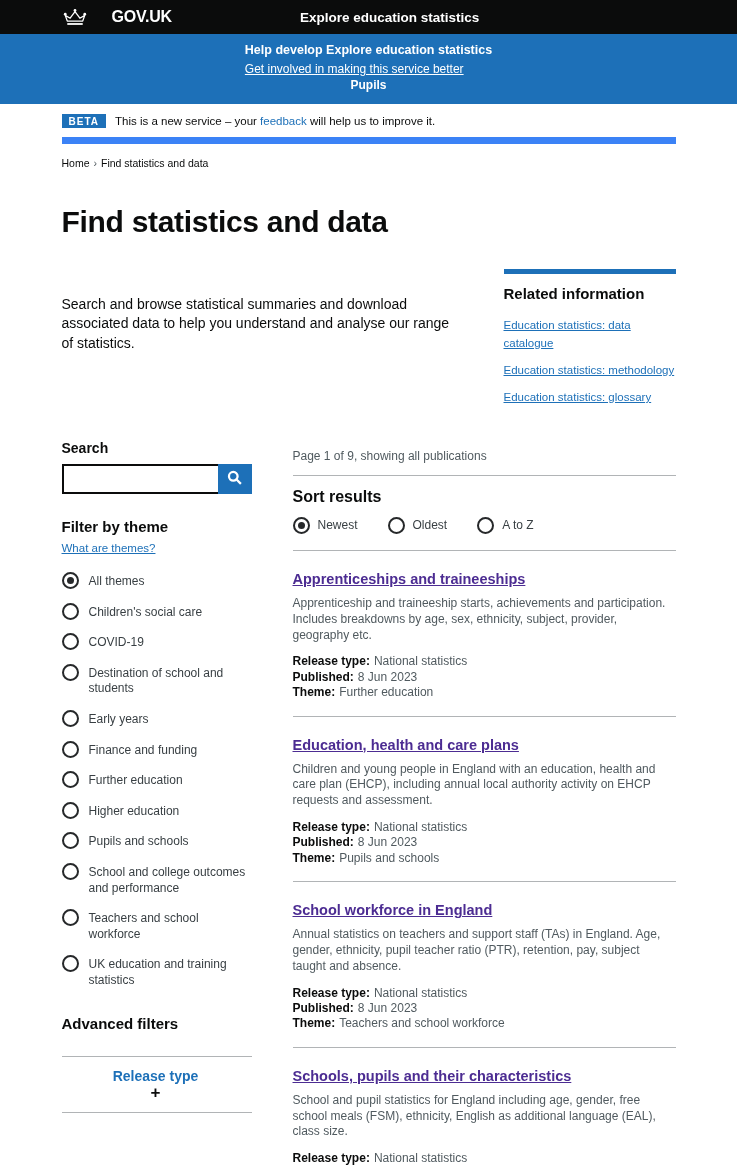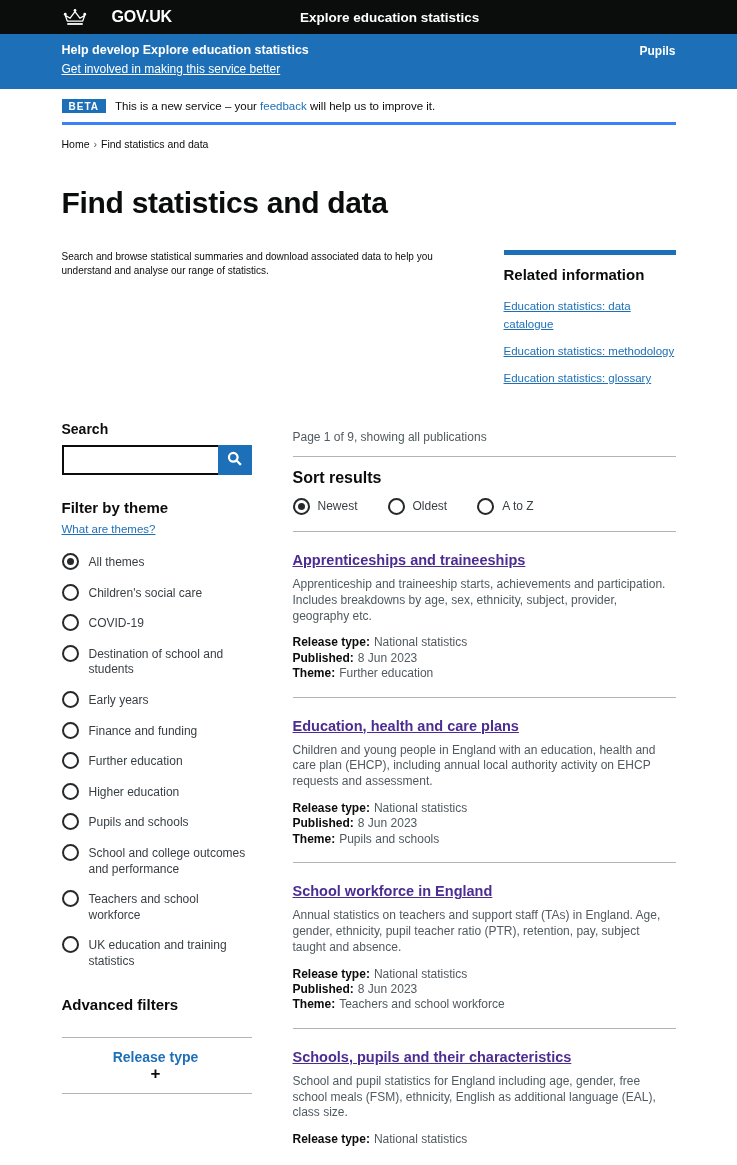--- a/index.html
+++ b/index.html
@@ -16,42 +16,42 @@
   
   .gov-header { background: #0b0c0c; height: 34px; }
   .gov-header .container { display: flex; align-items: center; height: 100%; }
   .logo-link { display: flex; align-items: center; gap: 24px; color: #fff; text-decoration: none; }
   .crown svg { display: block; }
   .logo-text { font-size: 16px; font-weight: bold; letter-spacing: -0.2px; }
   .service-name { color: #fff; font-size: 13.5px; font-weight: bold; text-decoration: none; margin-left: 128px; }
 
   
   .notify-banner { background: #1d70b8; color: #fff; padding: 9px 0 12px 0; }
-  .notify-banner .container { display: flex; justify-content: space-between; align-items: flex-start; }
+  .notify-banner .container { display: flex; justify-content: space-between; align-items: center; flex-direction: column; }
   .notify-title { font-size: 12.5px; font-weight: bold; }
   .notify-link { display: inline-block; margin-top: 5px; color: #fff; font-size: 12px; text-decoration: underline; }
   .notify-close { color: #fff; font-size: 12px; font-weight: bold; text-decoration: none; margin-top: 1px; }
 
   
-  .phase-banner .container { padding: 10px 0 9px 0; border-bottom: 3px solid #3b82f6; display: flex; align-items: center; }
+  .phase-banner .container { padding: 10px 0 9px 0; border-bottom: 7px solid #3b82f6; display: flex; align-items: center; }
   .beta-tag { background: #1d70b8; color: #fff; font-size: 10px; font-weight: bold; letter-spacing: 1px; padding: 2px 7px 1px 7px; margin-right: 9px; }
   .phase-text { font-size: 11.5px; color: #0b0c0c; }
   .phase-text a { color: #1d70b8; }
 
   
   .breadcrumb { margin-top: 13px; font-size: 10.5px; color: #0b0c0c; }
   .breadcrumb a { color: #0b0c0c; }
   .crumb-sep { margin: 0 4px; color: #505a5f; }
 
   
   .page-title { margin-top: 36px; font-size: 30px; font-weight: bold; letter-spacing: -0.3px; }
 
   
   .top-row { margin-top: 30px; display: flex; }
-  .intro { width: 392px; font-size: 10px; line-height: 1.38; color: #0b0c0c; }
+  .intro { width: 392px; font-size: 14px; line-height: 1.38; color: #0b0c0c; margin-top: 26px; }
   .related { margin-left: auto; width: 172px; }
   .related-bar { height: 5px; background: #1d70b8; }
   .related h2 { margin-top: 11px; font-size: 15px; font-weight: bold; }
   .related ul { list-style: none; margin-top: 13px; }
   .related li { margin-bottom: 9px; }
   .related a { color: #1d70b8; font-size: 11.5px; text-decoration: underline; }
 
   
   .content-row { margin-top: 26px; display: flex; }
   .sidebar { width: 190px; margin-right: 41px; flex-shrink: 0; }

